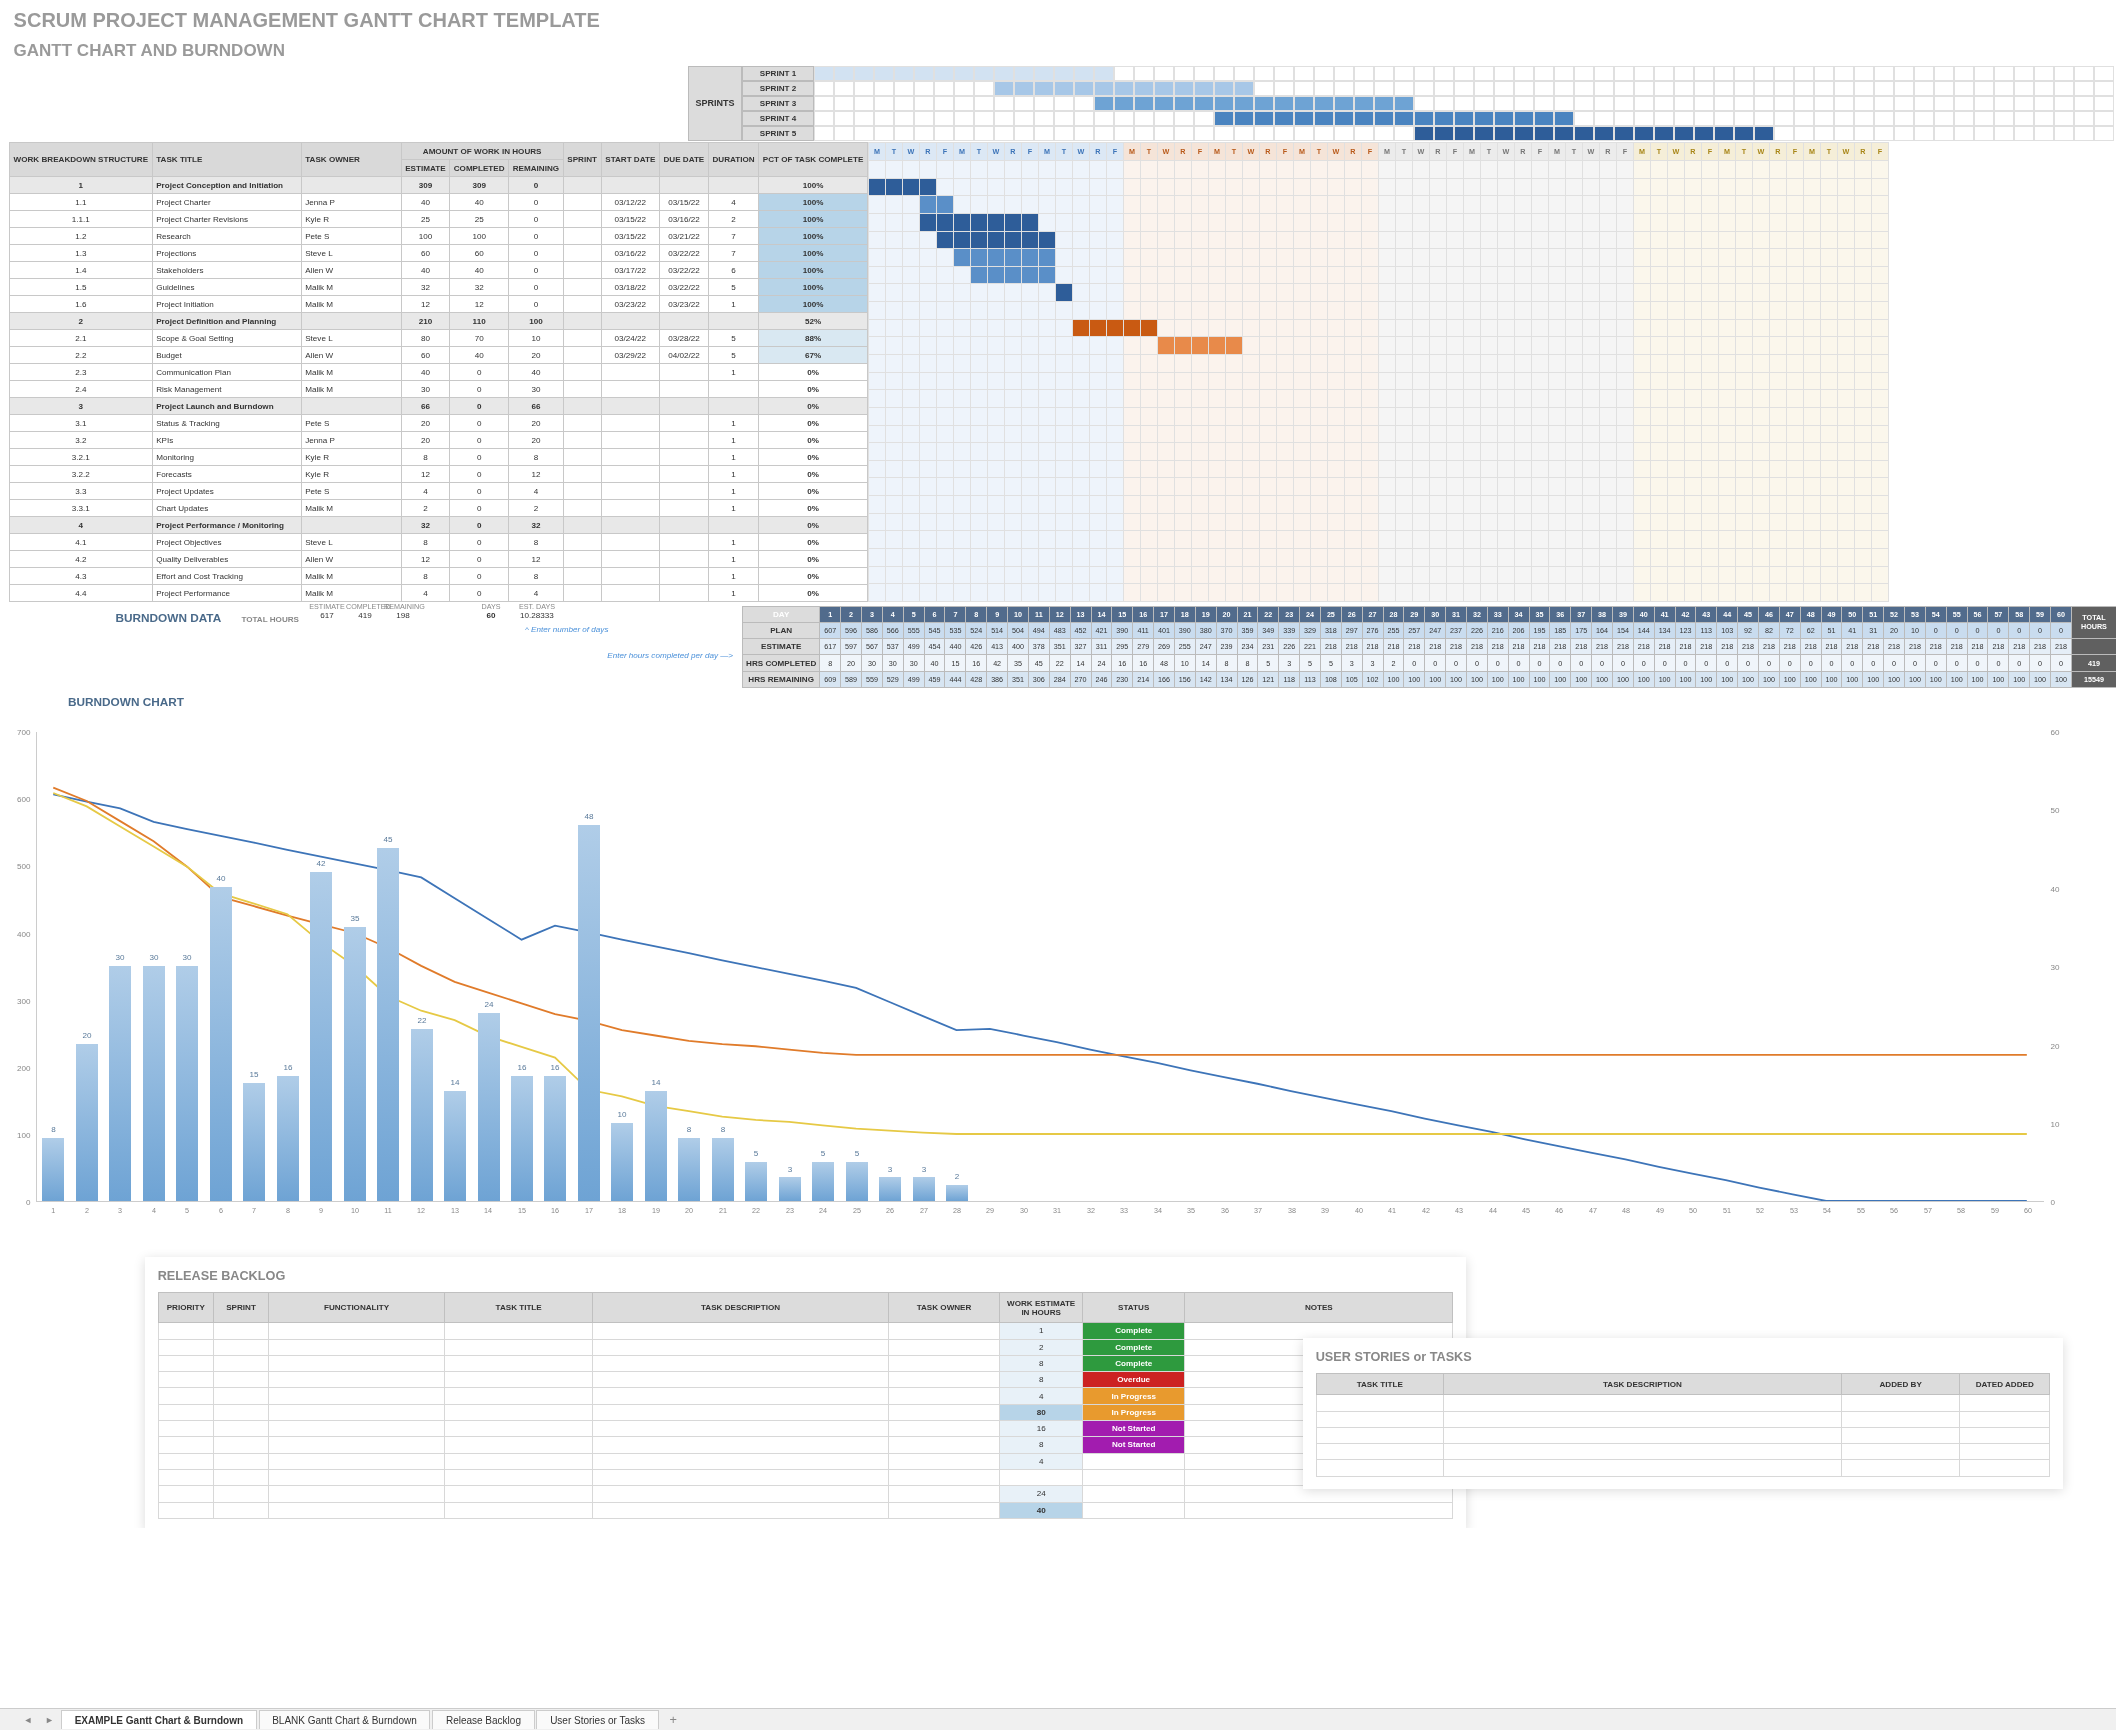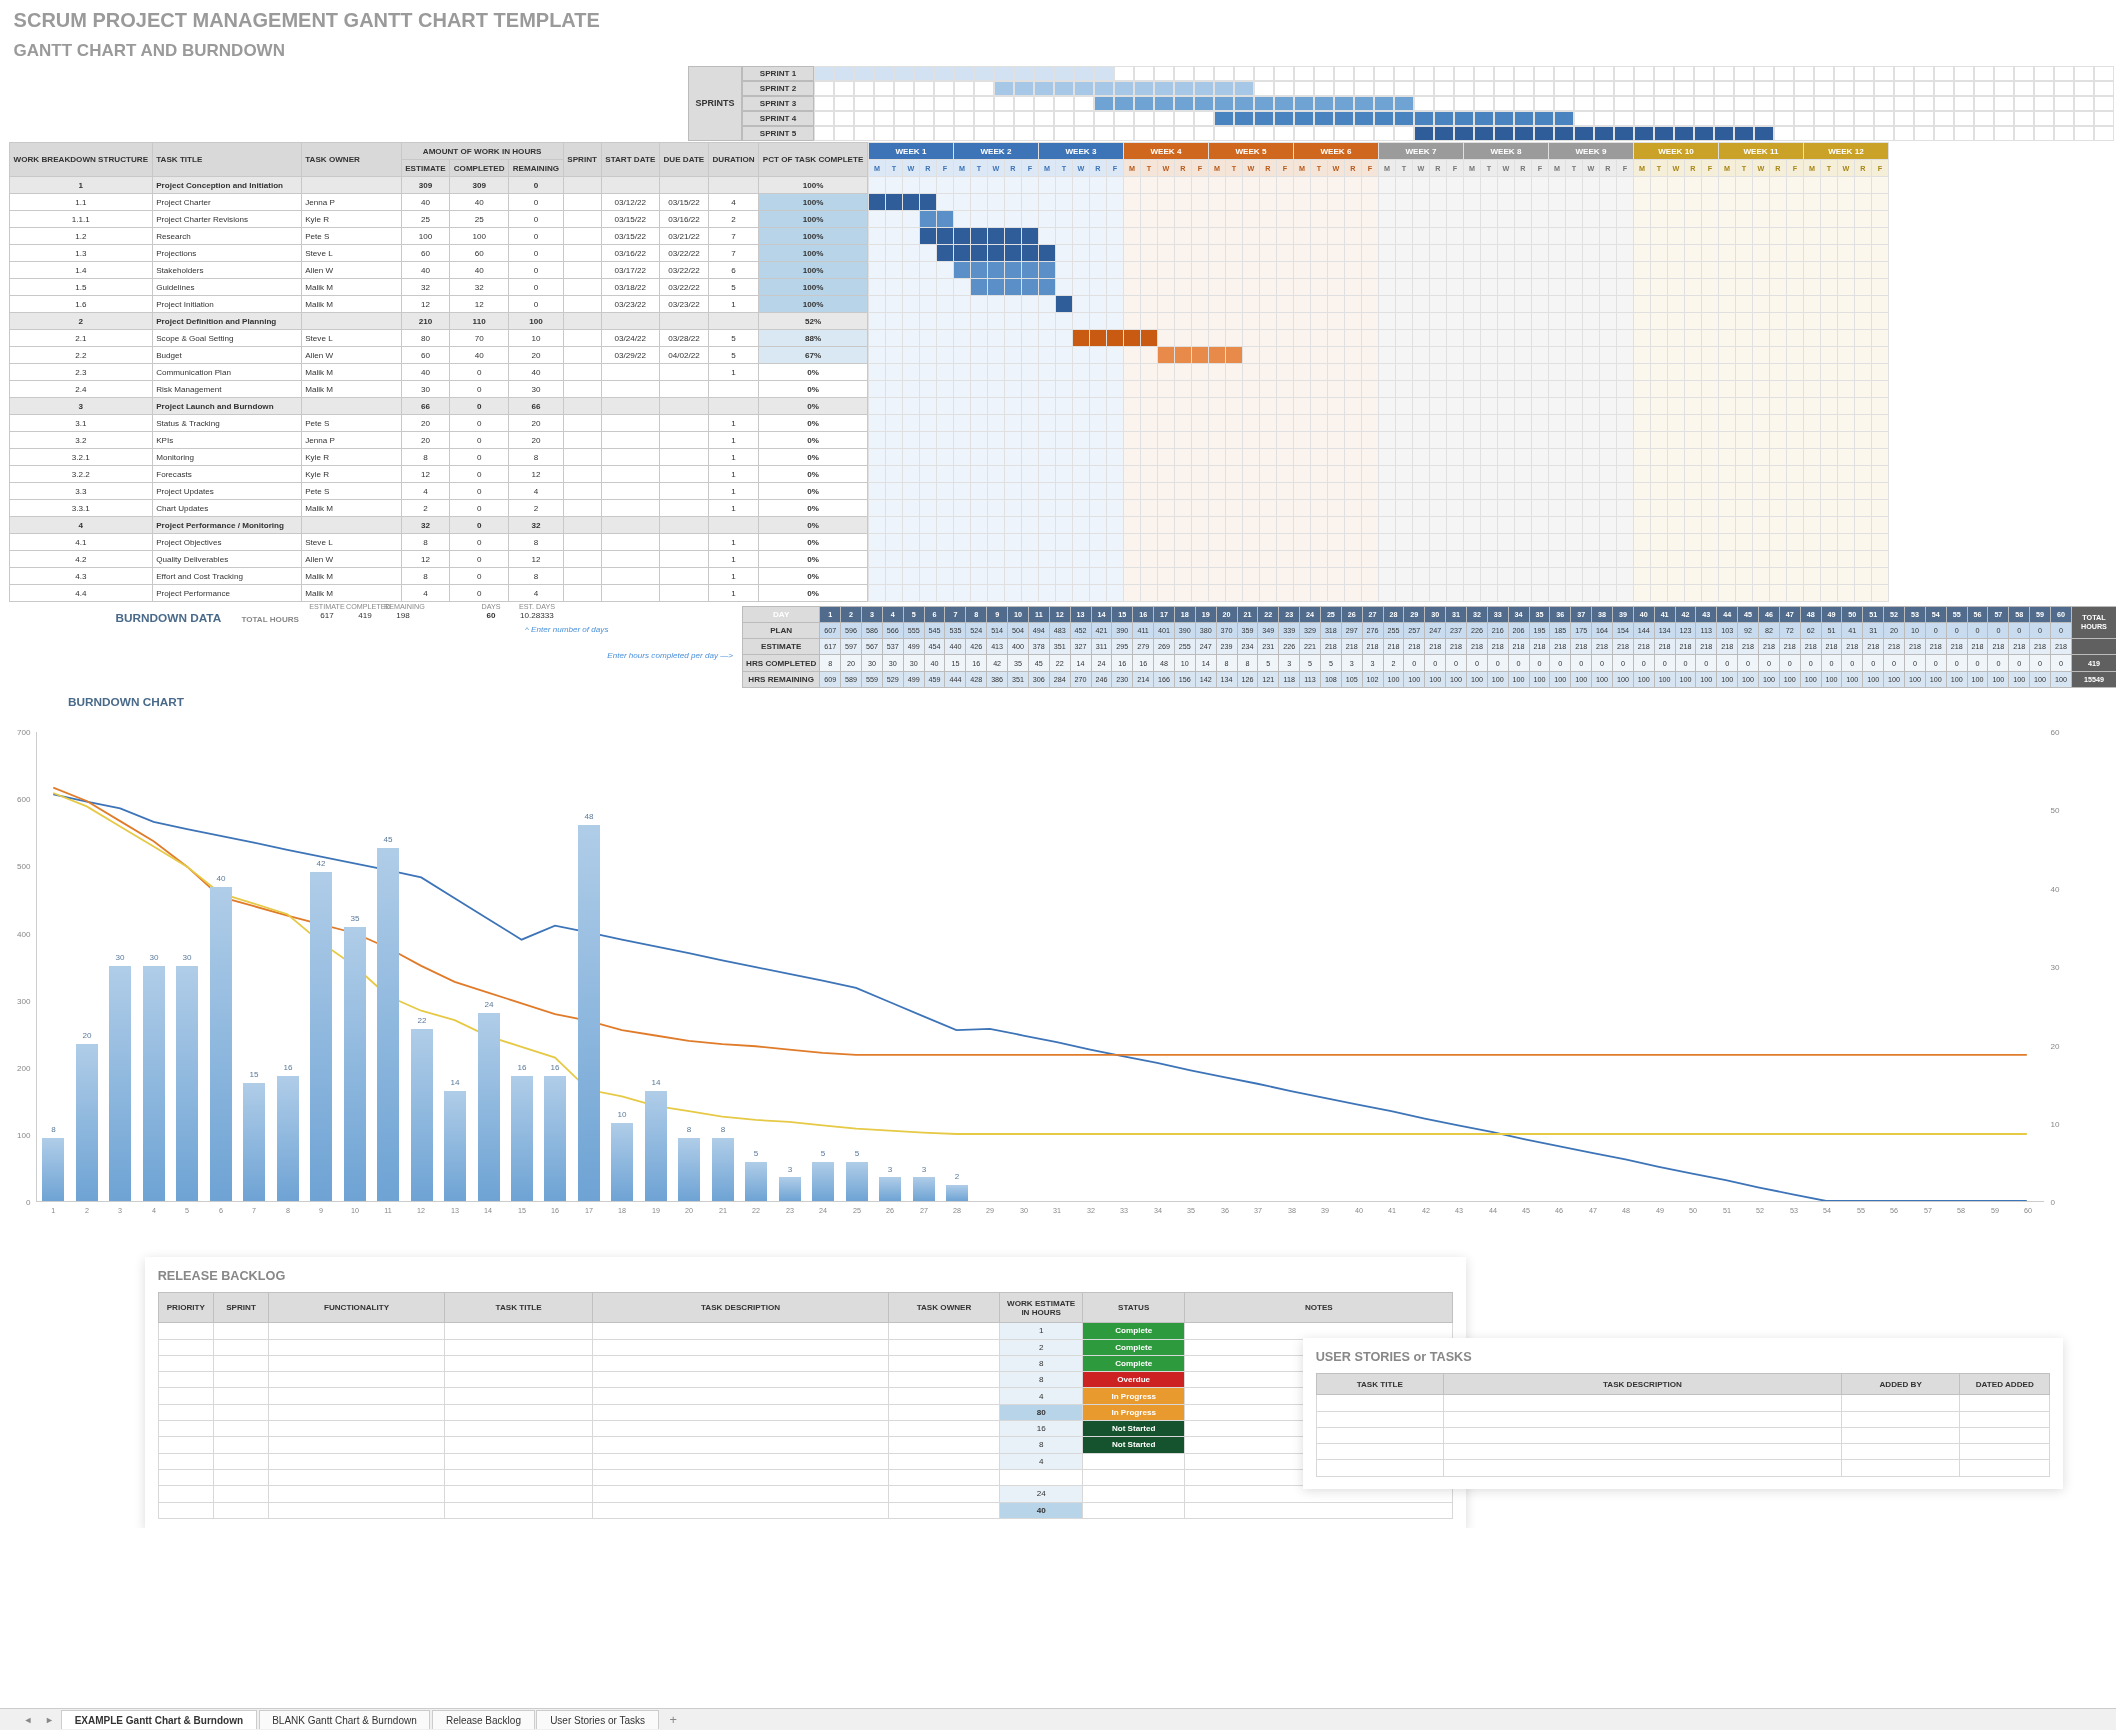--- a/index.html
+++ b/index.html
@@ -90,21 +90,21 @@
   
   .cards { position:relative; height:271px; margin-top:18px;}
   .card { position:absolute; background:#fff; box-shadow:0 1.8px 11px rgba(0,0,0,0.15); padding:12.7px;}
   .card h3 { font-size:12.7px; color:#888; font-weight:bold; margin-bottom:9px;}
   .card table { border-collapse:collapse; width:100%;padding-left:44px;}
   .card th { background:#dcdcdc; font-size:8.1px; font-weight:bold; padding:5.4px 3.6px; border:0.9px solid #c0c0c0;}
   .card td { border:0.9px solid #d8d8d8; height:16.3px; font-size:8.1px; text-align:center;}
   .st-complete { background:#2e9a3e; color:#fff; font-weight:bold;}
   .st-overdue  { background:#c22; color:#fff; font-weight:bold;}
   .st-inprog   { background:#e89a2e; color:#fff; font-weight:bold;}
-  .st-notstart { background:#14532d; color:#fff; font-weight:bold;}
+  .st-notstart { background:#a21caf; color:#fff; font-weight:bold;}
   .hrs-lt { background:#e8f1f8;}
   .hrs-md { background:#b7d4e8; font-weight:bold;}
   
   
   .tabs { position:fixed; bottom:0; left:0; right:0; height:22px; background:#f0f0f0; border-top:0.9px solid #ccc; display:flex; align-items:center; padding-left:18px; gap:1.8px;}
   .tabs .tab { padding:3.6px 12.7px; font-size:10px; border:0.9px solid #ccc; border-bottom:none; background:#fafafa; cursor:pointer;}
   .tabs .tab.active { background:#fff; font-weight:bold;}
   .tabs .arrow { padding:0 5.4px; color:#888; font-size:9px;}
   .tabs .plus { padding:0 9px; font-size:12.7px; color:#888; cursor:pointer;}
 </style>
@@ -801,34 +801,20 @@
       <td class="num"></td>
       <td class="date"></td>
       <td class="date"></td>
       <td class="num">1</td>
       <td class="pct ">0%</td>
     </tr>
       </tbody>
     </table>
   <table class="right-grid" id="right-grid">
       <tbody>
-        <tr class="wk-hdr">
-          <th colspan="5" class="wk-blue">WEEK 1</th>
-          <th colspan="5" class="wk-blue">WEEK 2</th>
-          <th colspan="5" class="wk-blue">WEEK 3</th>
-          <th colspan="5" class="wk-orange">WEEK 4</th>
-          <th colspan="5" class="wk-orange">WEEK 5</th>
-          <th colspan="5" class="wk-orange">WEEK 6</th>
-          <th colspan="5" class="wk-grey">WEEK 7</th>
-          <th colspan="5" class="wk-grey">WEEK 8</th>
-          <th colspan="5" class="wk-grey">WEEK 9</th>
-          <th colspan="5" class="wk-gold">WEEK 10</th>
-          <th colspan="5" class="wk-gold">WEEK 11</th>
-          <th colspan="5" class="wk-gold">WEEK 12</th>
-        </tr>
         <tr class="day-hdr">
           <th class="day-blue">M</th>
           <th class="day-blue">T</th>
           <th class="day-blue">W</th>
           <th class="day-blue">R</th>
           <th class="day-blue">F</th>
           <th class="day-blue">M</th>
           <th class="day-blue">T</th>
           <th class="day-blue">W</th>
           <th class="day-blue">R</th>

